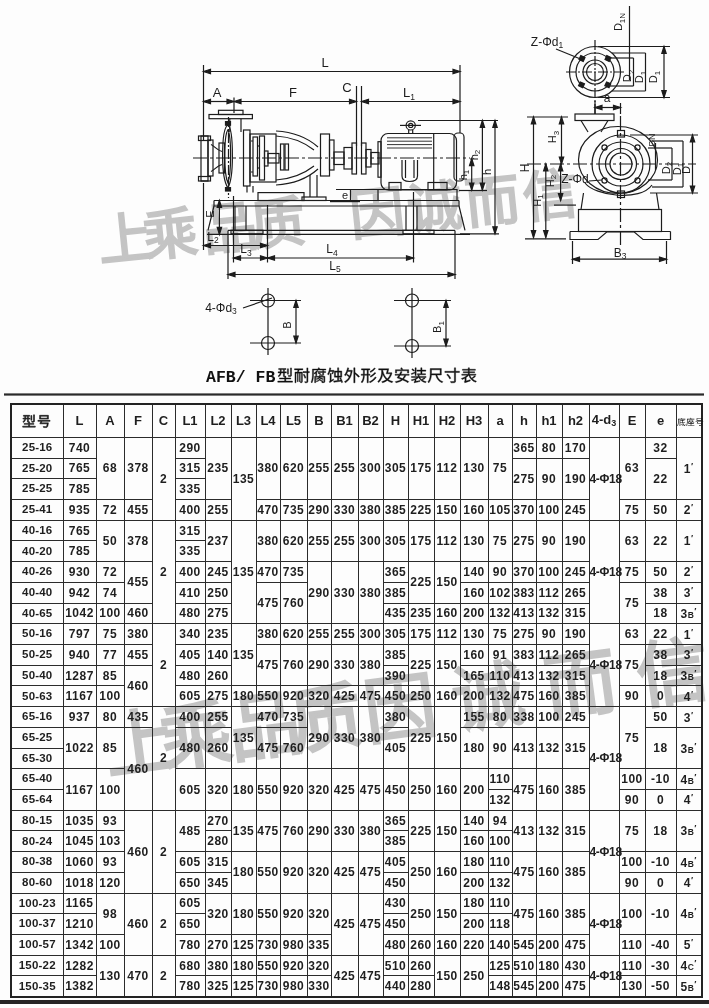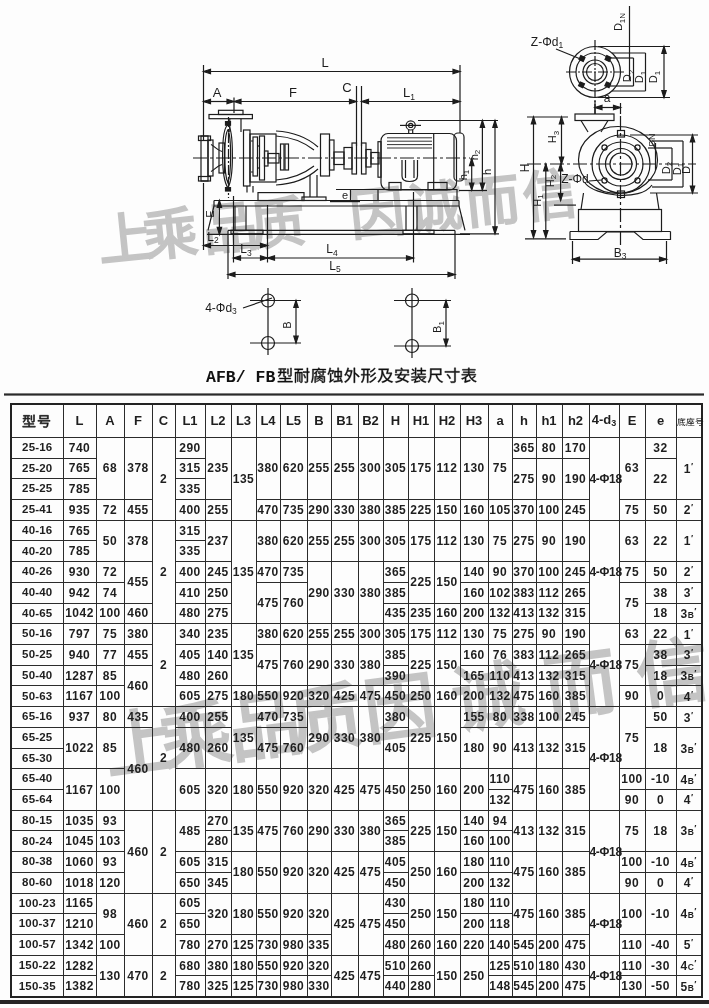--- a/index.html
+++ b/index.html
@@ -863,21 +863,21 @@
           <td>140</td>
           <td rowspan="2">475</td>
           <td rowspan="2">760</td>
           <td rowspan="2">290</td>
           <td rowspan="2">330</td>
           <td rowspan="2">380</td>
           <td>385</td>
           <td rowspan="2">225</td>
           <td rowspan="2">150</td>
           <td>160</td>
-          <td>76</td>
+          <td>91</td>
           <td>383</td>
           <td>112</td>
           <td>265</td>
           <td rowspan="2">75</td>
           <td>38</td>
           <td>3<span class="hash">′</span></td>
         </tr>
         <tr>
           <td class="mod">50-40</td>
           <td>1287</td>

